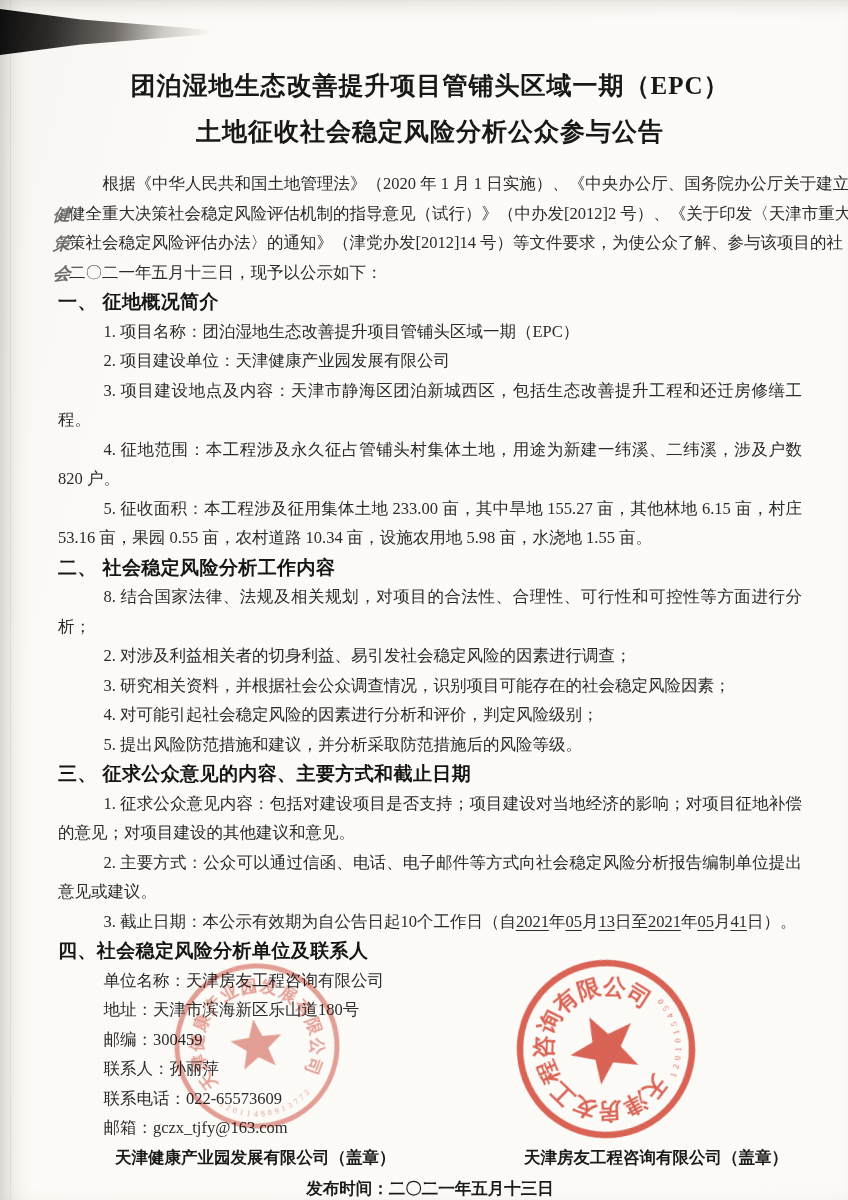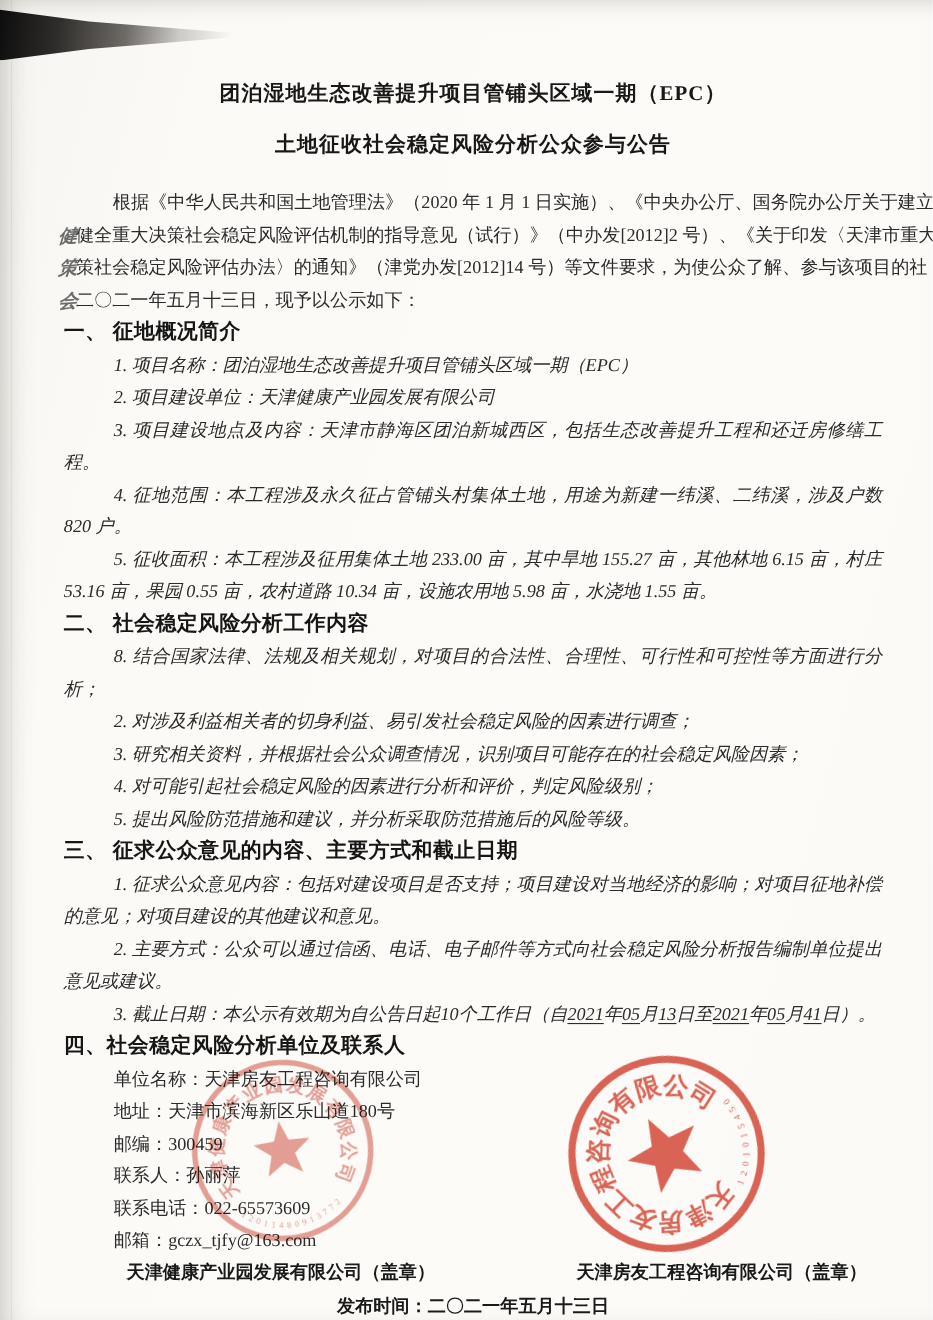--- a/index.html
+++ b/index.html
@@ -13,37 +13,37 @@
   .edge-line{position:absolute;left:10px;top:0;bottom:0;width:1px;background:rgba(60,55,50,.07);}
   .corner-artifact{
     position:absolute;top:7px;left:0;width:238px;height:48px;
     background:linear-gradient(97deg,#0d0d0d 0%,#2e2c2a 22%,#6e6a66 48%,rgba(150,146,140,.45) 68%,rgba(170,166,160,0) 88%);
     clip-path:polygon(0 4%, 34% 26%, 100% 52%, 34% 78%, 0 100%);
     filter:blur(.6px);
   }
   .content{position:absolute;left:58px;top:70px;width:744px;font-size:16.5px;line-height:29.5px;}
   .title{
     text-align:center;font-weight:bold;color:#181818;
-    font-size:19px;line-height:32px;letter-spacing:1px;margin:0 0 14px 0;
+    font-size:25px;line-height:32px;letter-spacing:1px;margin:0 0 14px 0;
   }
   .title.second{margin-bottom:21px;}
   .jline{position:relative;text-align:justify;text-align-last:justify;white-space:nowrap;}
   .jline.cont{padding-left:11px;}
   .jline.last{text-align-last:left;white-space:normal;}
   .ind{display:inline-block;width:2.7em;}
   .ghost{
     position:absolute;left:-3px;top:1px;font-weight:bold;color:#4a4a4a;opacity:.8;
     transform:skewX(-21deg) rotate(-4deg) scale(1.04);letter-spacing:0;
   }
   .sec{
     font-family:"Liberation Sans","DejaVu Sans",sans-serif;
     font-weight:bold;color:#161616;font-size:19px;letter-spacing:.4px;
     margin:0;line-height:29.5px;
   }
-  .item{margin:0;text-indent:2.75em;text-align:justify;font-style:italic;}
+  .item{margin:0;text-indent:2.75em;text-align:justify;}
   .contact{margin:0;padding-left:2.75em;}
   .u{text-decoration:underline;text-underline-offset:3px;}
   .stampline{
     display:flex;justify-content:space-between;align-items:baseline;
     padding-left:57px;padding-right:14px;margin-top:0;
     font-family:"Liberation Sans","DejaVu Sans",sans-serif;font-weight:bold;color:#1a1a1a;
   }
   .stampline .suffix{font-weight:bold;}
   .publish{
     text-align:center;font-family:"Liberation Sans","DejaVu Sans",sans-serif;

